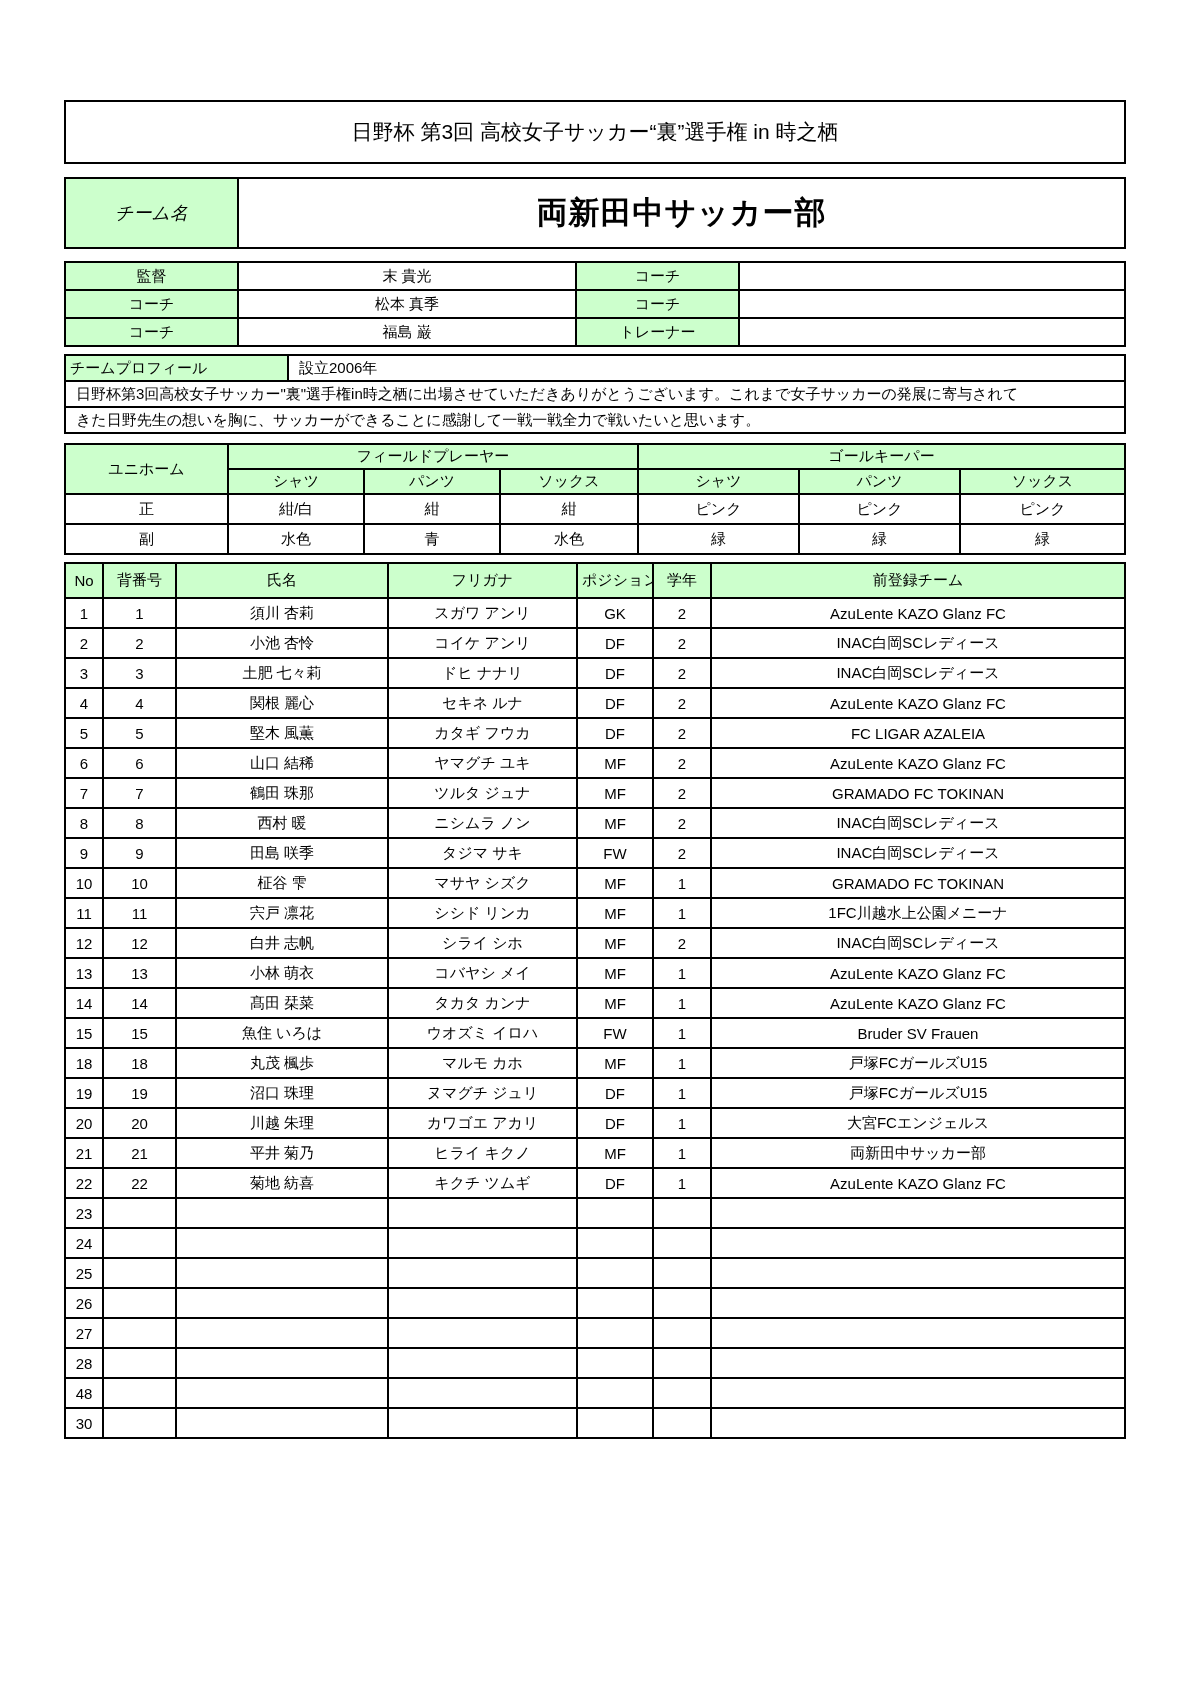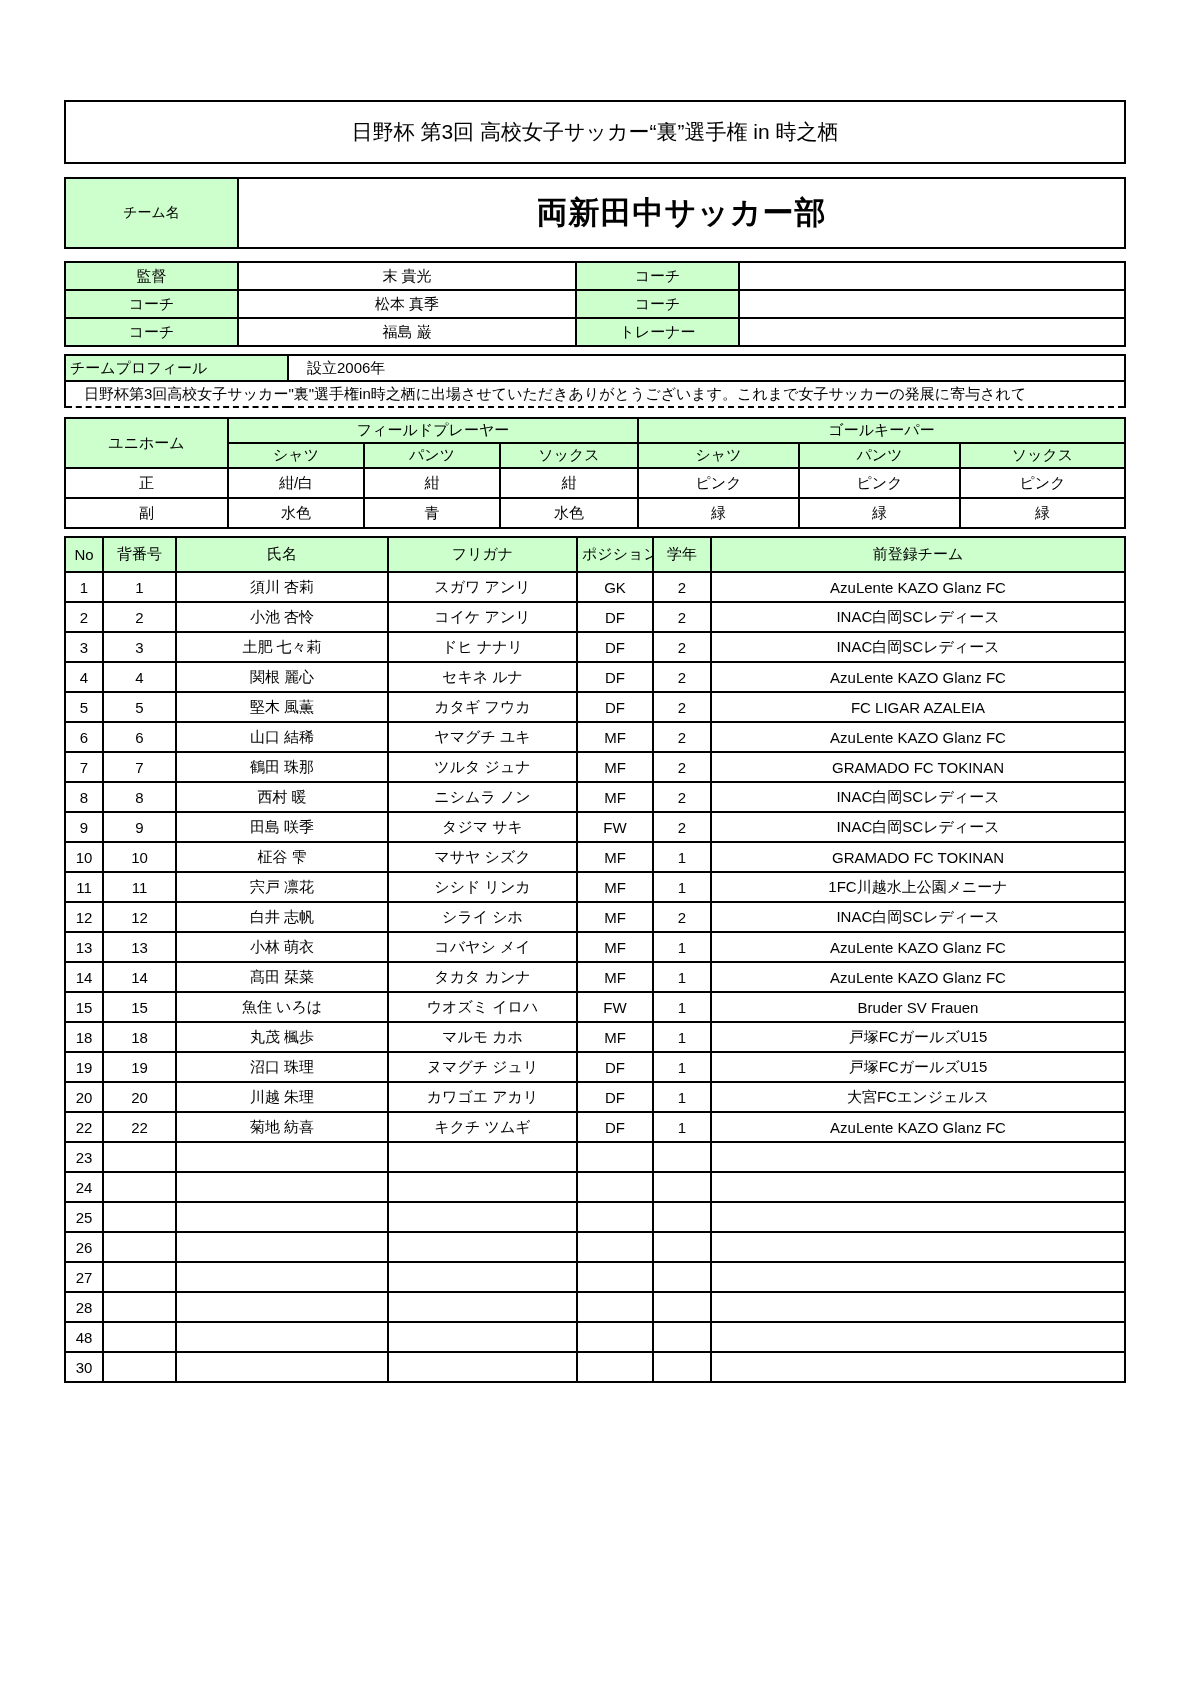--- a/index.html
+++ b/index.html
@@ -17,37 +17,37 @@
         font-weight:normal;overflow:hidden;white-space:nowrap;}
   .green{background:#ccffcc;}
 
   
   .title-box{border:2px solid #000;height:60px;display:flex;align-items:center;
              justify-content:center;font-size:21px;margin-bottom:13px;}
 
   
   .team-table{margin-bottom:12px;}
   .team-table td{height:68px;}
-  .team-label{width:163px;font-size:14px;}
+  .team-label{width:163px;font-size:18px;font-style:italic;}
   .team-name{font-size:31px;font-weight:bold;letter-spacing:1px;}
 
   
   .staff-table{margin-bottom:7px;}
   .staff-table td{height:26px;font-size:15px;}
   .staff-role1{width:163px;}
   .staff-name1{width:328px;border-radius:6px;}
   .staff-role2{width:153px;}
 
   
   .profile-table{margin-bottom:9px;}
   .profile-table td{height:24px;font-size:15px;text-align:left;}
   .profile-label{width:213px;text-align:center;}
   .profile-row1 td{border-bottom:2px dashed #000;}
   .profile-row2 td{border-bottom:2px dashed #000;}
-  .profile-text{padding-left:18px;}
+  .profile-text{padding-left:10px;}
 
   
   .uniform-table{margin-bottom:7px;}
   .uniform-table td,.uniform-table th{font-size:15px;}
   .uniform-head th{height:23px;}
   .uniform-sub th{height:23px;}
   .uniform-table td{height:28px;}
 
   
   .players-table th{height:33px;font-size:15px;}
@@ -95,20 +95,23 @@
     </table>
 
   <table class="profile-table">
     <tbody>
         <tr class="profile-row1">
       <td class="green profile-label">チームプロフィール</td>
       <td class="profile-text">設立2006年</td>
     </tr>
     <tr class="profile-row2">
       <td class="profile-text" colspan="2">日野杯第3回高校女子サッカー"裏"選手権in時之栖に出場させていただきありがとうございます。これまで女子サッカーの発展に寄与されて</td>
+    </tr>
+    <tr>
+      <td class="profile-text" colspan="2">きた日野先生の想いを胸に、サッカーができることに感謝して一戦一戦全力で戦いたいと思います。</td>
     </tr>
   </tbody>
     </table>
 
   <table class="uniform-table">
     <colgroup>
       <col style="width:163px">
         <col style="width:136px">
         <col style="width:136px">
         <col style="width:138px">
@@ -329,20 +332,29 @@
         <tr>
           <td>20</td>
           <td>20</td>
           <td>川越 朱理</td>
           <td>カワゴエ アカリ</td>
           <td>DF</td>
           <td>1</td>
           <td>大宮FCエンジェルス</td>
         </tr>
         <tr>
+          <td>21</td>
+          <td>21</td>
+          <td>平井 菊乃</td>
+          <td>ヒライ キクノ</td>
+          <td>MF</td>
+          <td>1</td>
+          <td>両新田中サッカー部</td>
+        </tr>
+        <tr>
           <td>22</td>
           <td>22</td>
           <td>菊地 紡喜</td>
           <td>キクチ ツムギ</td>
           <td>DF</td>
           <td>1</td>
           <td>AzuLente KAZO Glanz FC</td>
         </tr>
         <tr>
           <td>23</td>

